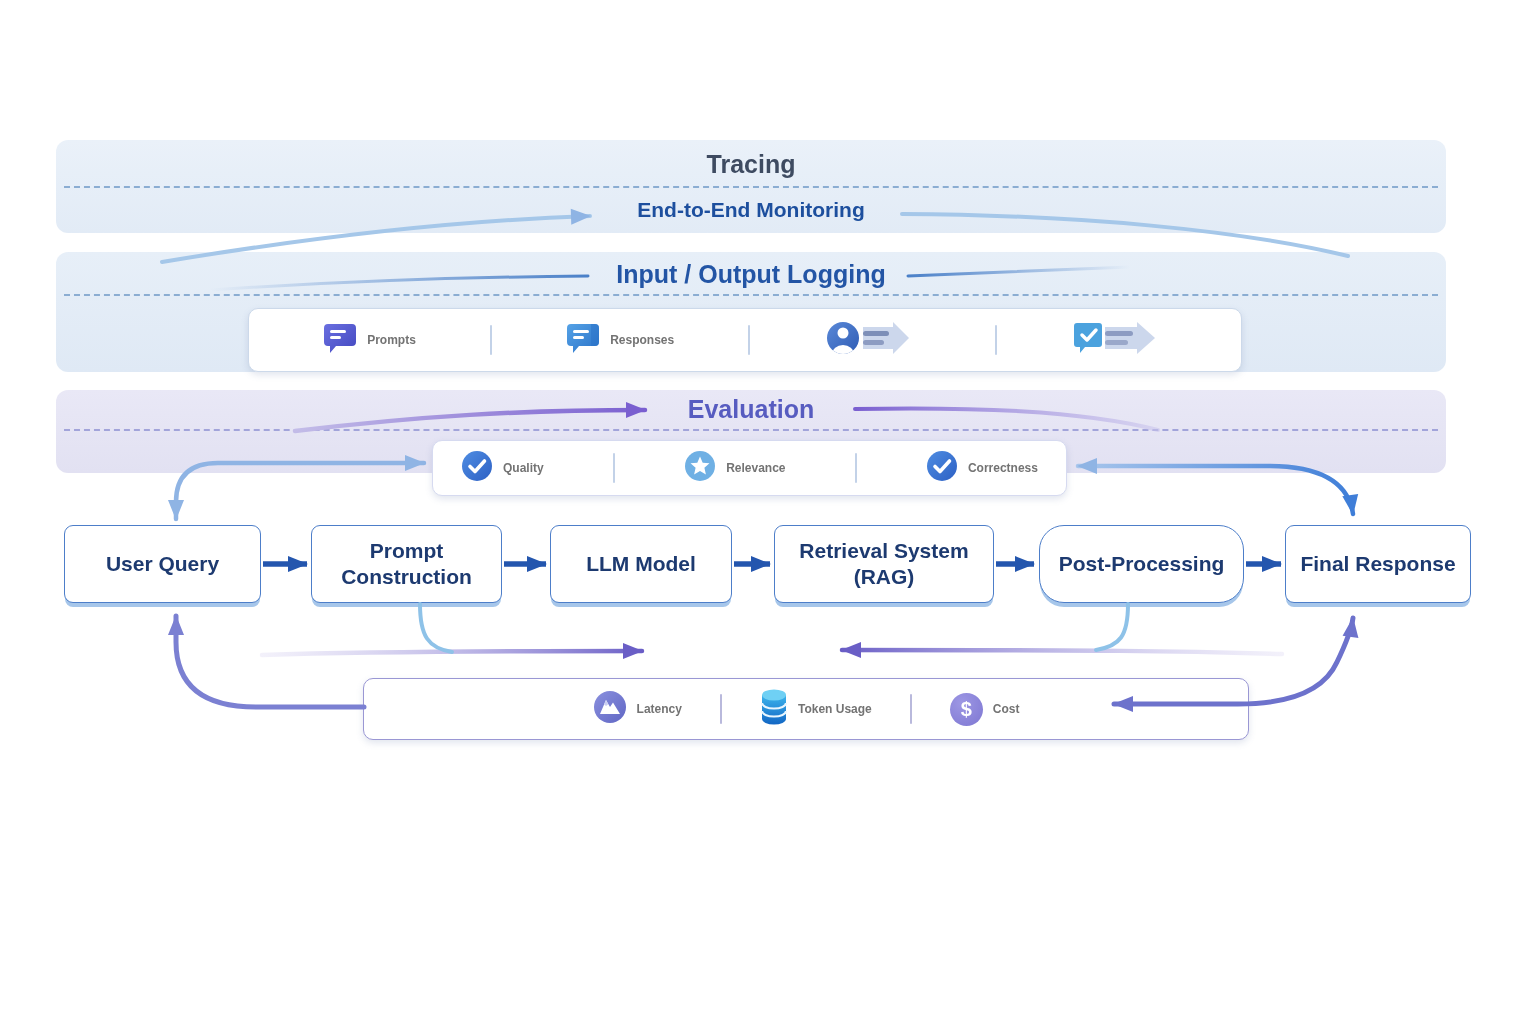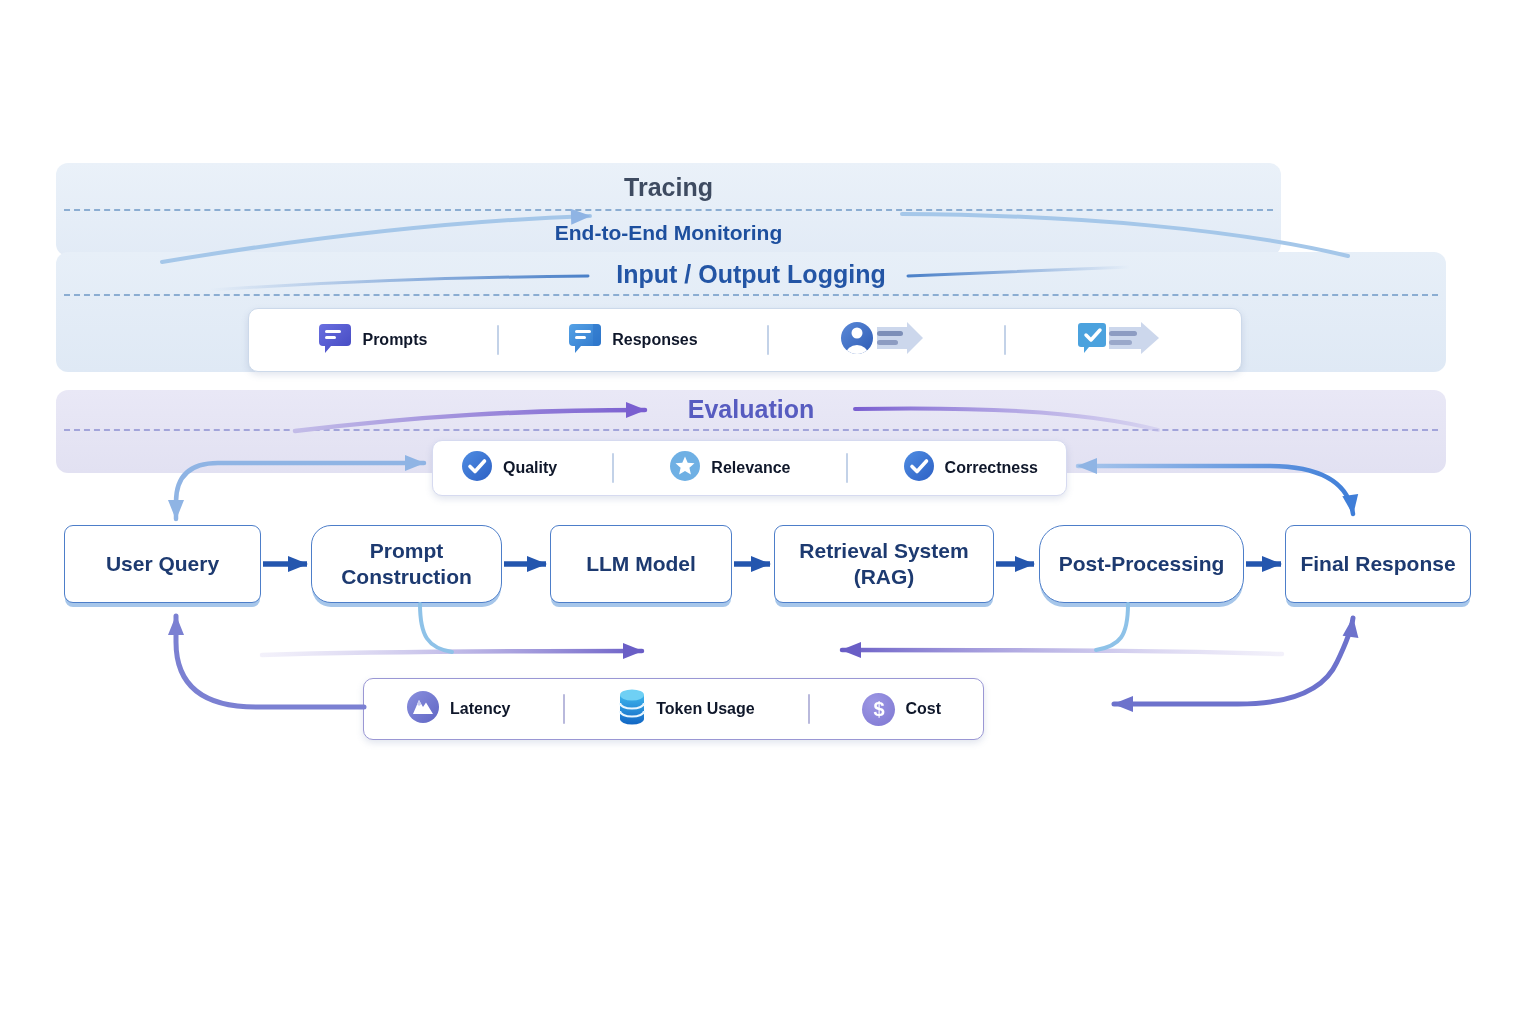--- a/index.html
+++ b/index.html
@@ -1,22 +1,22 @@
 <!DOCTYPE html>
 <html><head>
 <meta charset="utf-8">
 <style>
   html,body{margin:0;padding:0;background:#ffffff;}
   .stage{
     position:relative;width:1536px;height:1024px;background:#ffffff;
     font-family:"Liberation Sans", sans-serif;overflow:hidden;
   }
   .band{position:absolute;border-radius:12px;}
-  .band-blue1{left:56px;top:140px;width:1225px;height:93px;
-    background:linear-gradient(180deg,#eaf1f9,#e2ebf6);margin-top:23px;}
+  .band-blue1{left:56px;top:140px;width:1390px;height:93px;
+    background:linear-gradient(180deg,#eaf1f9,#e2ebf6);}
   .band-blue2{left:56px;top:252px;width:1390px;height:120px;
     background:linear-gradient(180deg,#e7eff8,#dfe9f5);}
   .band-purple1{left:56px;top:390px;width:1390px;height:83px;
     background:linear-gradient(180deg,#e9e8f6,#e2e1f2);}
   .band-purple2{left:56px;top:628px;width:1434px;height:114px;
     background:linear-gradient(180deg,#e9e7f6,#e1e0f1);}
   .band-title{position:absolute;left:50%;transform:translateX(-50%);
     font-weight:bold;font-size:25px;white-space:nowrap;}
   .t-tracing{top:10px;color:#3e4b61;}
   .t-io{top:8px;color:#2355a5;}
@@ -30,36 +30,36 @@
   .dash2{top:42px;}
   .dash3{top:39px;border-top-color:#a2a4da;}
   .dash4{top:34px;border-top-color:#a29ed8;}
 
   .white-box{position:absolute;background:#ffffff;border-radius:10px;
     box-shadow:0 3px 7px rgba(90,110,160,0.18);display:flex;align-items:center;z-index:10;}
   .io-box{left:248px;top:308px;width:992px;height:62px;border:1.5px solid #ccd9ea;
     justify-content:space-evenly;}
   .eval-box{left:432px;top:440px;width:635px;height:56px;border:1.5px solid #d6daf0;
     justify-content:space-between;padding:0 28px;box-sizing:border-box;}
-  .metrics-box{left:363px;top:678px;width:621px;height:62px;border:1.5px solid #9a97d4;
-    justify-content:space-between;column-gap:38px;padding:0 42px;box-sizing:border-box;}
+  .metrics-box{left:363px;top:678px;width:886px;height:62px;border:1.5px solid #9a97d4;
+    justify-content:center;column-gap:38px;padding:0 42px;box-sizing:border-box;}
 
   .item{display:flex;align-items:center;gap:10px;}
-  .item-label{font-size:16px;font-weight:600;color:#0f172a;white-space:nowrap;}
+  .item-label{font-size:12px;font-weight:600;color:#737373;white-space:nowrap;}
   .vdiv{width:2px;height:30px;background:#c3d2e8;border-radius:1px;}
   .vdiv-p{background:#b9b9dc;}
 
   .node{position:absolute;top:525px;height:78px;background:#ffffff;
     border:1.8px solid #4d7ec9;border-radius:9px;
     box-shadow:0 5px 0 -1px #a6c6ea;
     display:flex;align-items:center;justify-content:center;text-align:center;
     font-size:21px;font-weight:bold;color:#1d3a70;line-height:1.25;
     padding:0 8px;box-sizing:border-box;z-index:10;}
   .n1{left:64px;width:197px;}
-  .n2{left:311px;width:191px;border-radius:20px;}
+  .n2{left:311px;width:191px;}
   .n3{left:550px;width:182px;}
   .n4{left:774px;width:220px;}
   .n5{left:1039px;width:205px;border-radius:25px;}
   .n6{left:1285px;width:186px;}
 
   .circle-icon{border-radius:50%;display:flex;align-items:center;justify-content:center;flex:0 0 auto;}
   .cost-circle{width:33px;height:33px;background:radial-gradient(circle at 35% 30%,#9d97e4,#7e77d2);
     color:#ffffff;font-size:20px;font-weight:bold;}
   .overlay{position:absolute;left:0;top:0;z-index:40;pointer-events:none;}
 </style>

